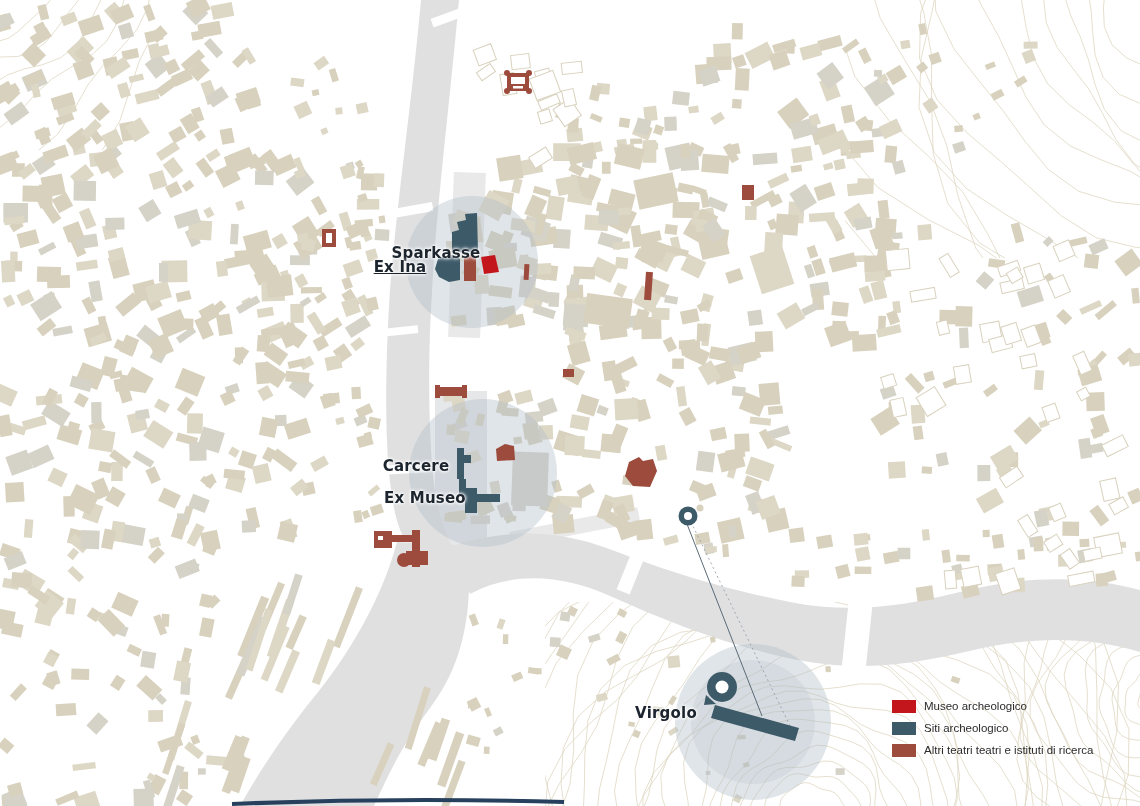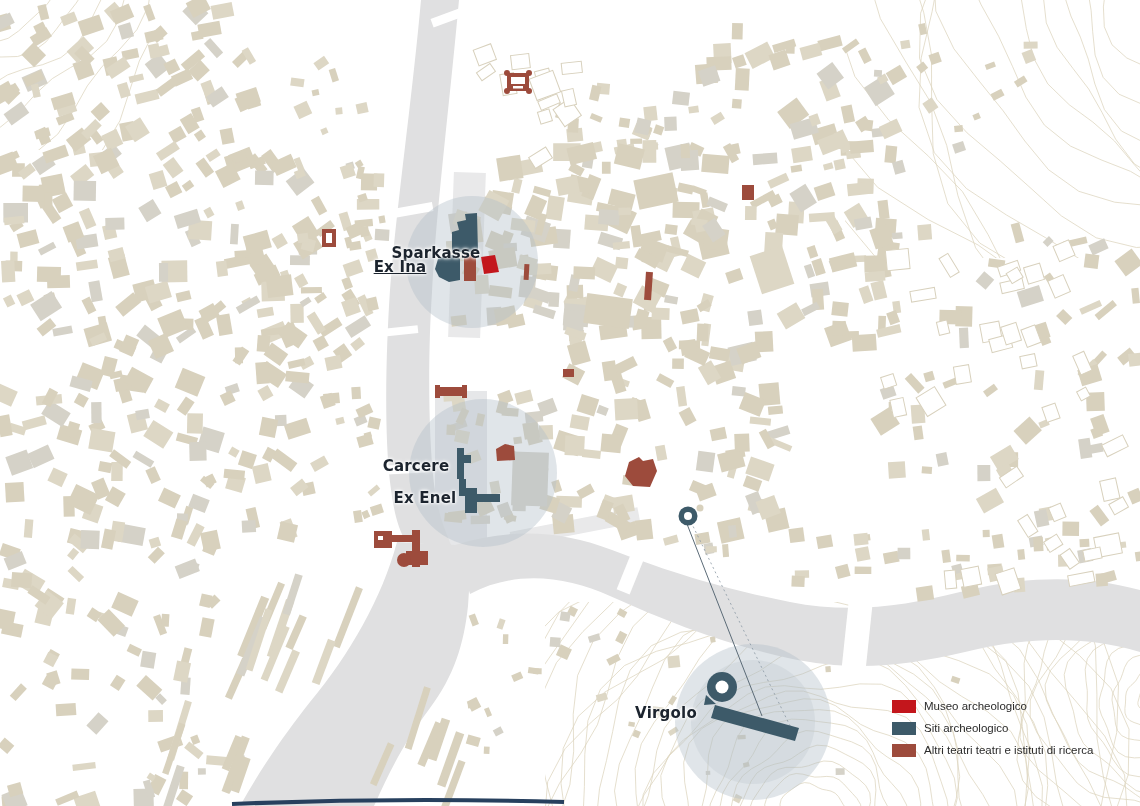--- a/index.html
+++ b/index.html
@@ -1144,21 +1144,21 @@
       </g>
       <g>
         <path d="M232,804 Q398,797 564,802" stroke="#27405e" stroke-width="4" fill="none"></path>
       </g>
     </svg>
 
   <div id="labels">
     <div class="map-label" style="left: 436px; top: 233px; margin-top: 20px;">Sparkasse</div>
     <div class="map-label" style="left: 400px; top: 267px; text-decoration: underline;">Ex Ina</div>
     <div class="map-label" style="left: 416px; top: 466px; text-align: right;">Carcere</div>
-    <div class="map-label" style="left: 425px; top: 498px;">Ex Enel</div>
+    <div class="map-label" style="left: 425px; top: 498px;">Ex Museo</div>
     <div class="map-label" style="left: 666px; top: 713px;">Virgolo</div>
   </div>
 
   <div class="legend" id="legend" style="left: 892px; top: 700px;">
     <div class="legend-row">
       <span class="swatch" style="background: rgb(195, 22, 28);"></span>
       <span class="legend-text">Museo archeologico</span>
     </div>
     <div class="legend-row">
       <span class="swatch" style="background: rgb(61, 90, 105);"></span>

